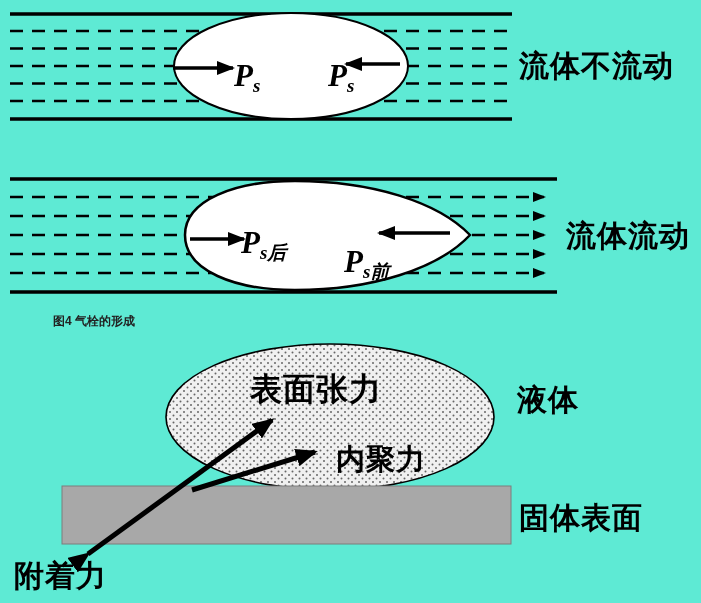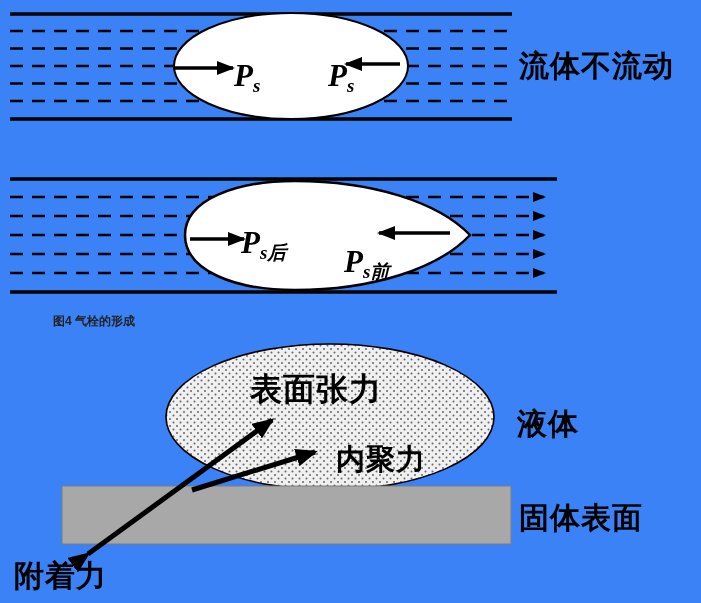--- a/index.html
+++ b/index.html
@@ -1,19 +1,19 @@
 <!DOCTYPE html>
 <html><head>
 <meta charset="utf-8">
 <style>
   html,body{margin:0;padding:0;background:#ffffff;}
   .canvas{
     position:relative;
     width:701px;height:603px;
-    background:#3b82f6;
+    background:#5eead4;
     font-family:"Liberation Serif", serif;
     color:#000;
     overflow:hidden;
   }
   .abs{position:absolute;}
   svg{position:absolute;left:0;}
   .cjk-label{
     font-size:30px;
     font-weight:bold;
     letter-spacing:1px;
@@ -103,20 +103,21 @@
     <line x1="190" y1="69" x2="244" y2="69" stroke="#000" stroke-width="3.5" marker-end="url(#ah2)"></line>
     <line x1="450" y1="63" x2="379" y2="63" stroke="#000" stroke-width="3.5" marker-end="url(#ah2)"></line>
   </svg>
 
   <div class="abs pvar" style="left:241px;top:225px;">
     <span>P</span><sub>s后</sub>
   </div>
   <div class="abs pvar" style="left:344px;top:225px;margin-top:19px;">
     <span>P</span><sub>s前</sub>
   </div>
+  <div class="abs cjk-label" style="left:566px;top:216px;">流体流动</div>
 
   <div class="abs caption" style="left:13px;top:313px;">图4 气栓的形成</div>
 
   <svg style="top:340px" width="701" height="263" viewBox="0 0 701 263">
     <defs>
       <pattern id="dots" width="7" height="7" patternUnits="userSpaceOnUse">
         <rect width="7" height="7" fill="#f0f0f0"></rect>
         <circle cx="2" cy="2" r="1" fill="#666666"></circle>
         <circle cx="5.5" cy="5.5" r="1" fill="#666666"></circle>
       </pattern>
@@ -128,17 +129,17 @@
     <ellipse cx="330" cy="77" rx="164" ry="73" fill="url(#dots)" stroke="#000" stroke-width="1.6"></ellipse>
 
     <rect x="62" y="146" width="449" height="58" fill="#a8a8a8" stroke="#7c7c7c" stroke-width="1"></rect>
 
     <line x1="88" y1="214" x2="272" y2="80" stroke="#000" stroke-width="5" marker-start="url(#ah3)" marker-end="url(#ah3)"></line>
     <line x1="192" y1="150" x2="315" y2="112" stroke="#000" stroke-width="5" marker-end="url(#ah3)"></line>
   </svg>
 
   <div class="abs cjk-label" style="left:250px;top:368px;font-size:32px;">表面张力</div>
   <div class="abs cjk-label" style="left:336px;top:440px;font-size:29px;">内聚力</div>
-  <div class="abs cjk-label" style="left:517px;top:404px;">液体</div>
+  <div class="abs cjk-label" style="left:517px;top:380px;">液体</div>
   <div class="abs cjk-label" style="left:519px;top:498px;">固体表面</div>
   <div class="abs cjk-label" style="left:14px;top:556px;">附着力</div>
 
 </div>
 
 </body></html>

